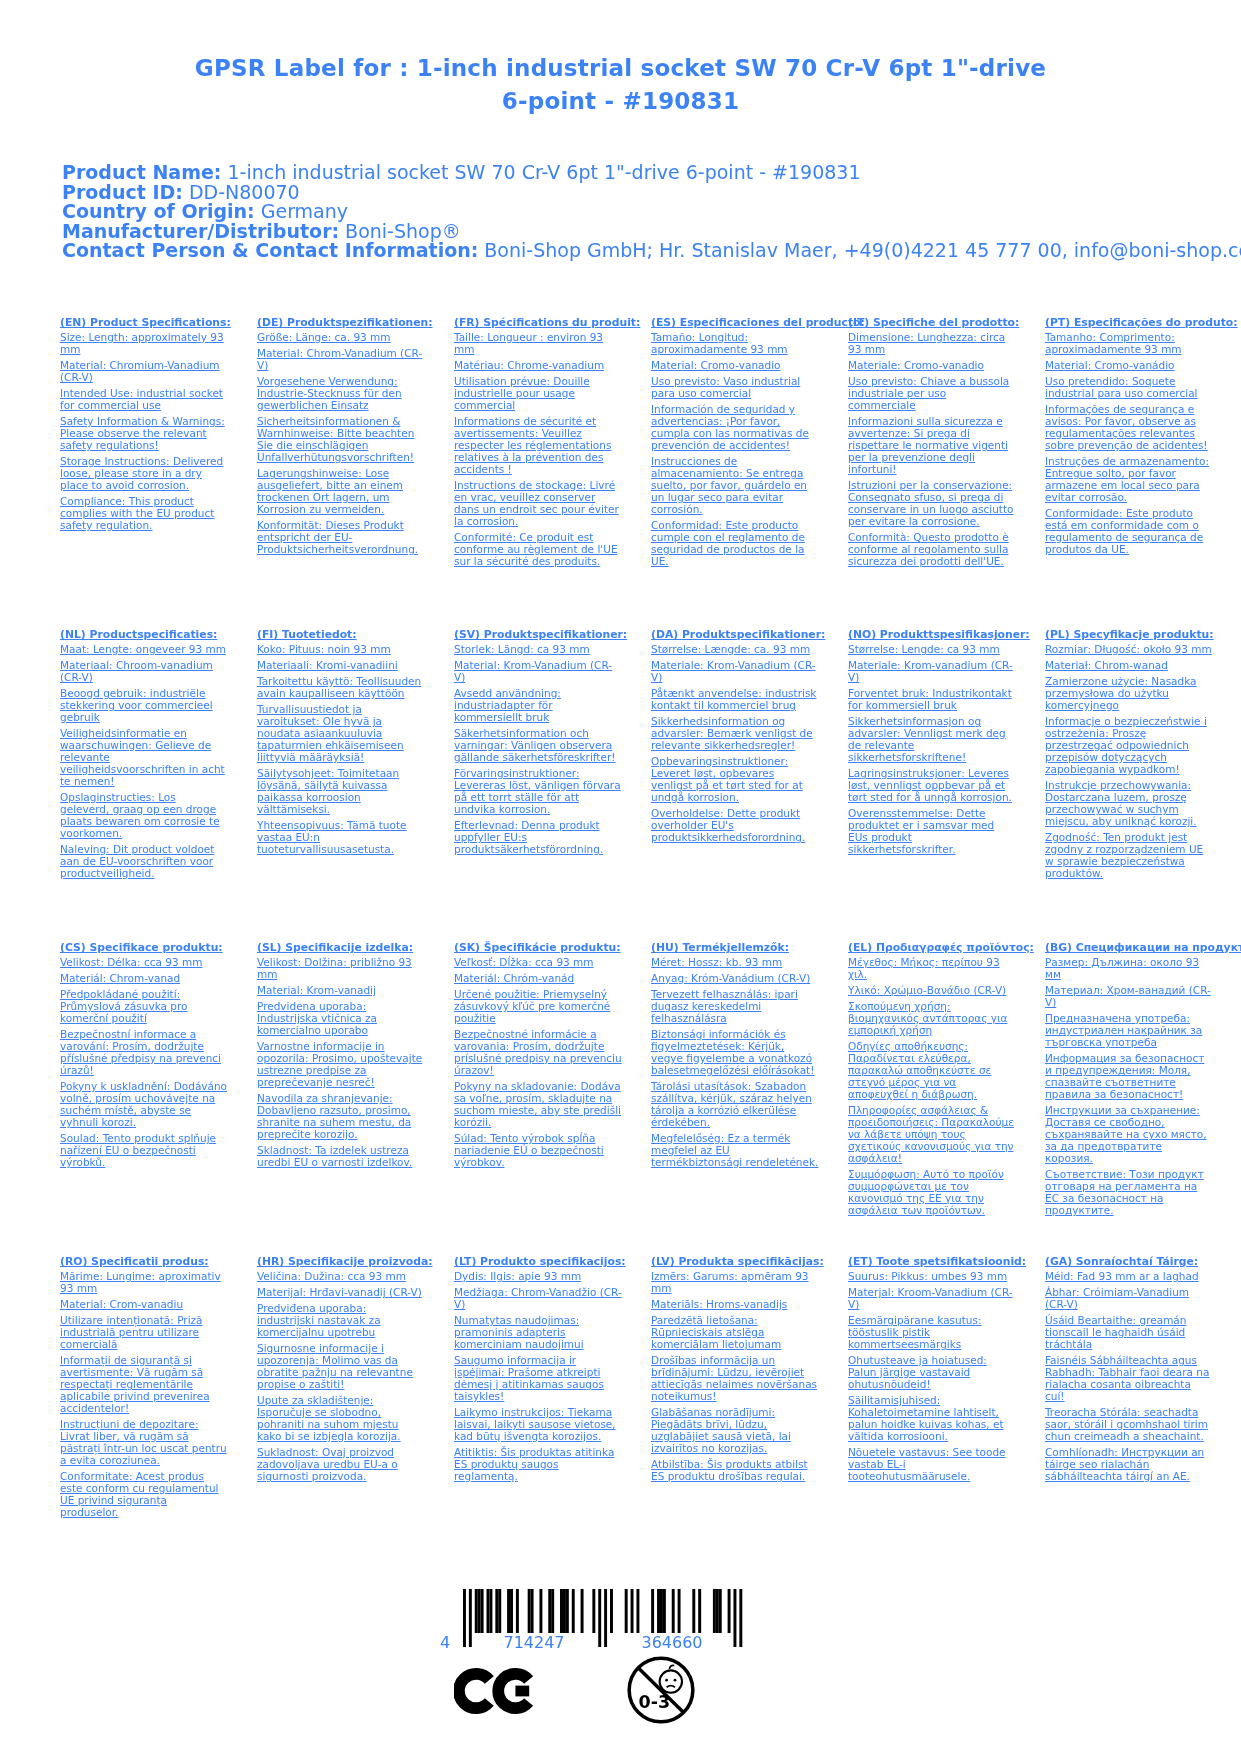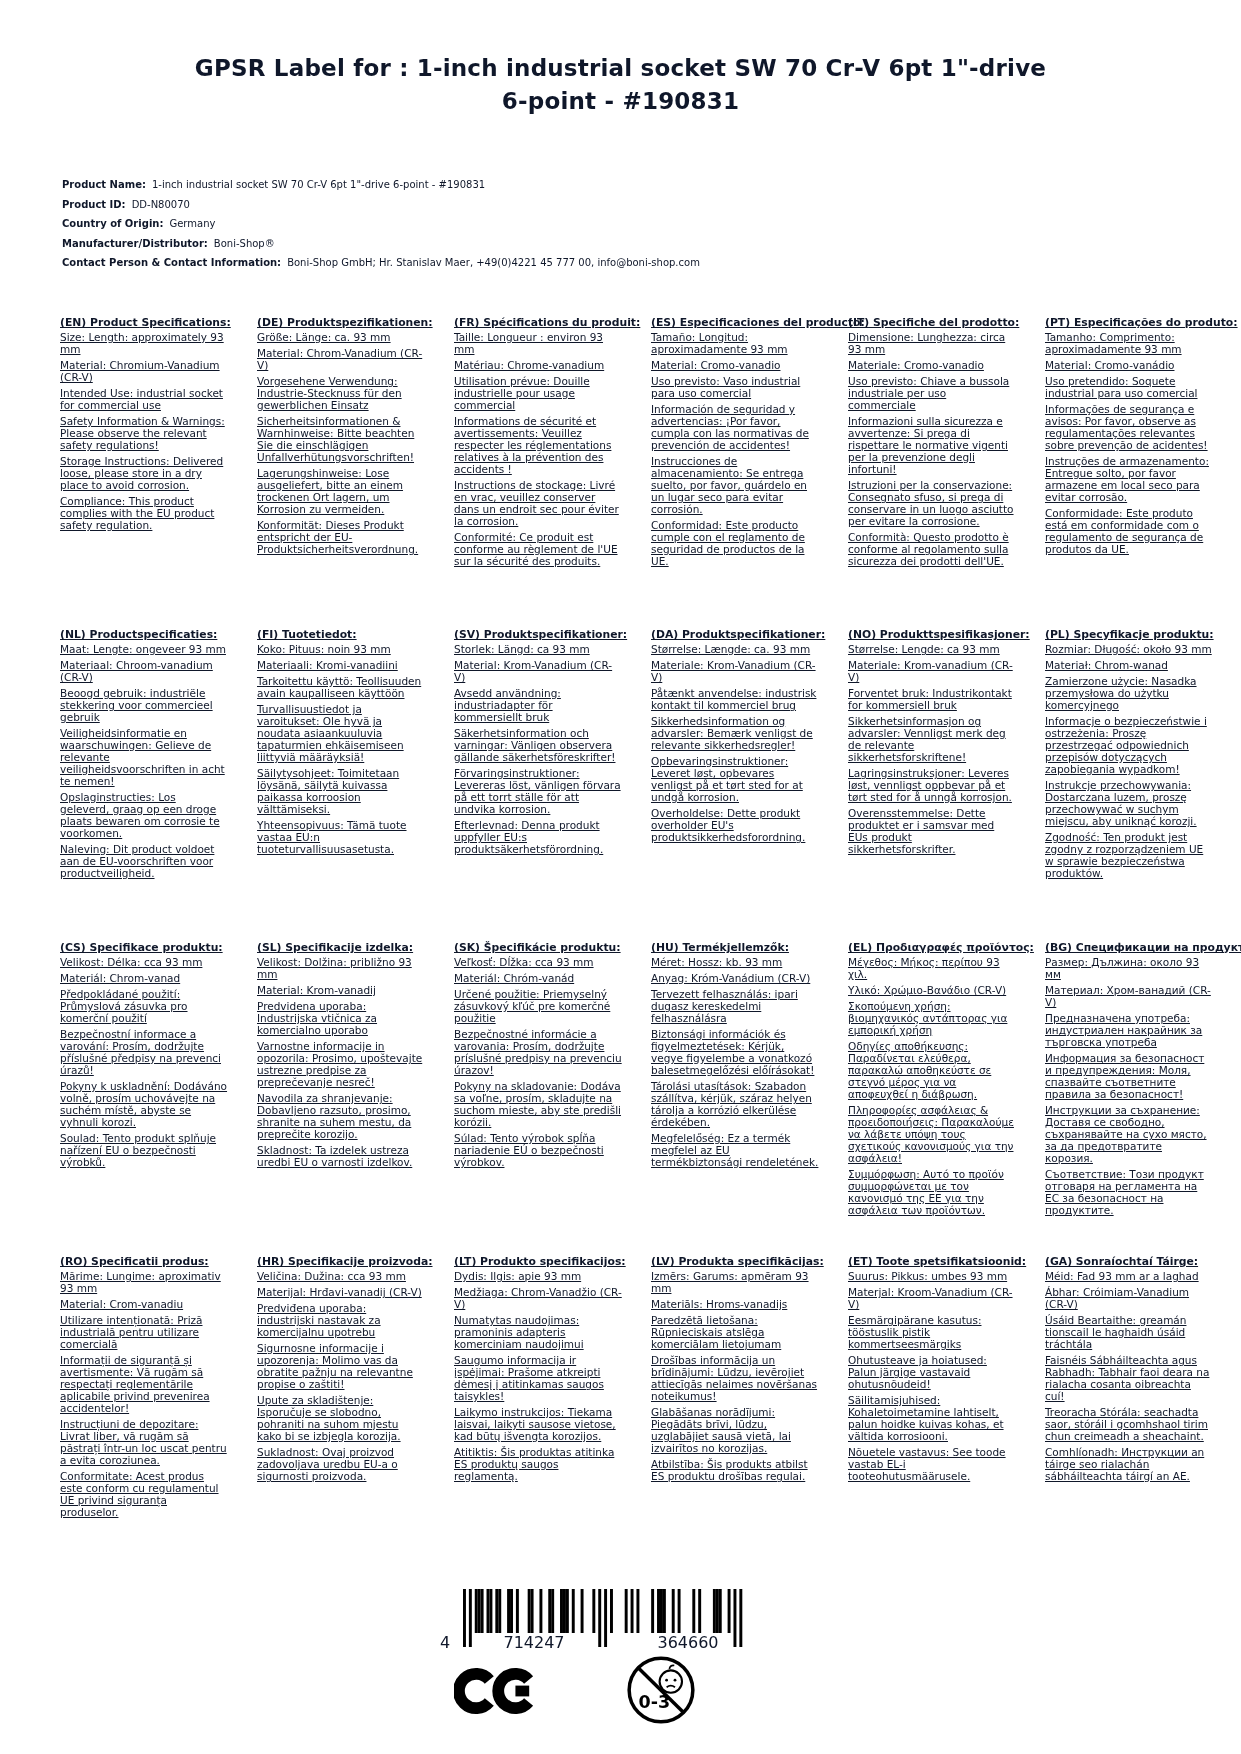--- a/index.html
+++ b/index.html
@@ -1,35 +1,35 @@
 <!DOCTYPE html>
 <html><head>
 <meta charset="utf-8">
 <style>
   html,body{margin:0;padding:0;background:#fff;}
-  .page{position:relative;width:1241px;height:1754px;background:#ffffff;color:#0f172a;
+  .page{position:relative;width:1241px;height:1754px;background:#ffffff;color:#3b82f6;
         font-family:"DejaVu Sans",sans-serif;overflow:hidden;}
   .title{position:absolute;top:52px;left:0;right:0;text-align:center;
          font-size:23px;font-weight:bold;line-height:33px;letter-spacing:.2px;}
-  .product-info{position:absolute;top:175px;left:62px;right:40px;font-size:10px;line-height:19.5px;}
+  .product-info{position:absolute;top:163px;left:62px;right:40px;font-size:19px;line-height:19.5px;}
   .pi-row{white-space:nowrap;}
   .pi-label{font-weight:bold;}
   .pi-value{padding-left:6px;}
   .lang-grid{position:absolute;top:317px;left:60px;display:grid;
              grid-template-columns:repeat(6,168px);grid-auto-rows:auto;
              grid-template-rows:312px 313px 314px auto;column-gap:29px;}
   .lang-block{font-size:10.5px;line-height:12px;overflow:visible;text-decoration:underline;}
   .lang-heading{font-weight:bold;font-size:10.8px;white-space:nowrap;margin:0 0 2px 0;}
   .lang-para{margin:0 0 4px 0;overflow-wrap:break-word;}
   .barcode{position:absolute;left:438px;top:1589px;width:312px;height:64px;}
   .barcode svg{position:absolute;left:0;top:0;}
   .bc-num{position:absolute;bottom:1px;font-size:16px;font-family:"DejaVu Sans",sans-serif;}
   .bc-lead{left:2px;}
   .bc-left{left:96px;transform:translateX(-50%);}
-  .bc-right{left:234px;transform:translateX(-50%);margin-left:16px;}
+  .bc-right{left:234px;transform:translateX(-50%);}
   .ce-mark{position:absolute;left:454px;top:1661px;}
   .age-mark{position:absolute;left:626px;top:1655px;}
 </style>
 </head>
 <body>
 
 <div class="page">
 
   <div class="title">
     <div>GPSR Label for : 1-inch industrial socket SW 70 Cr-V 6pt 1"-drive</div>

